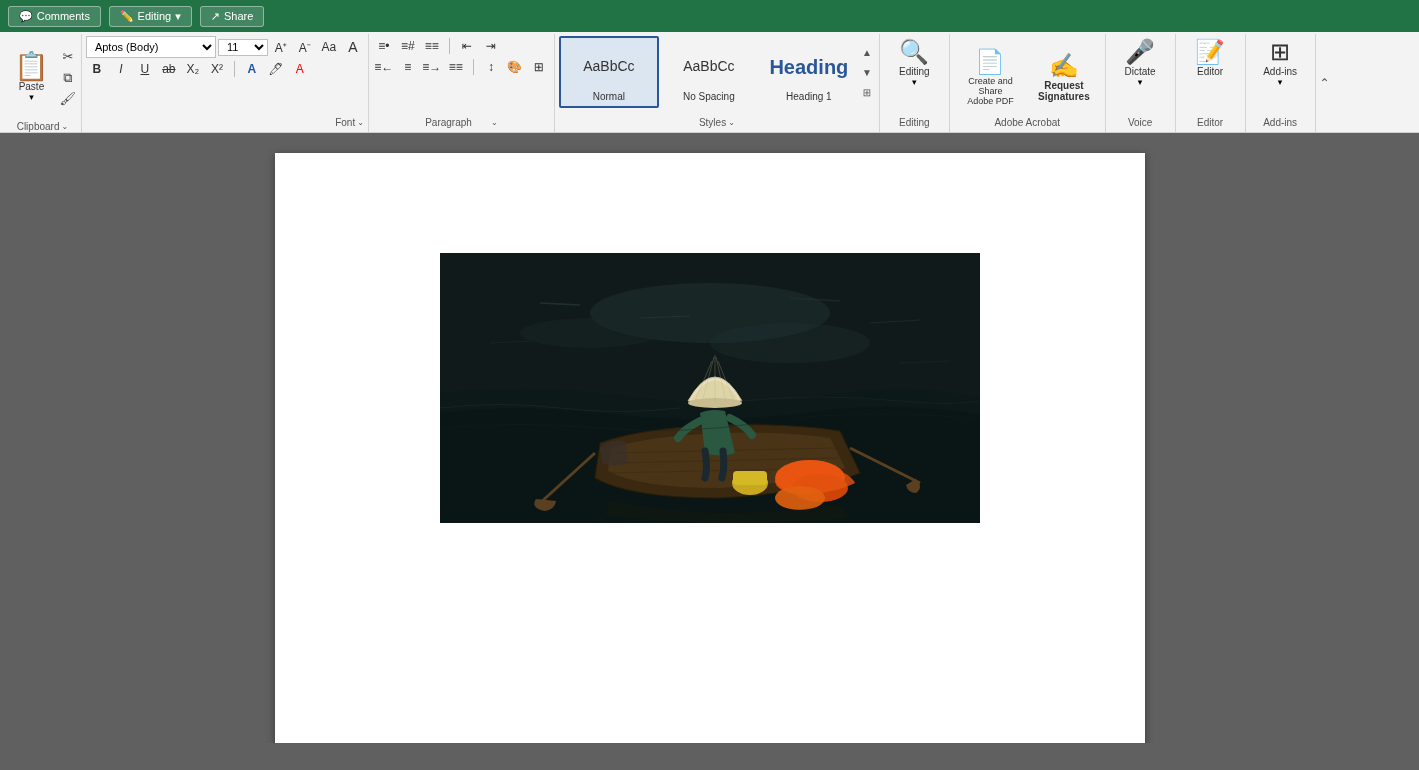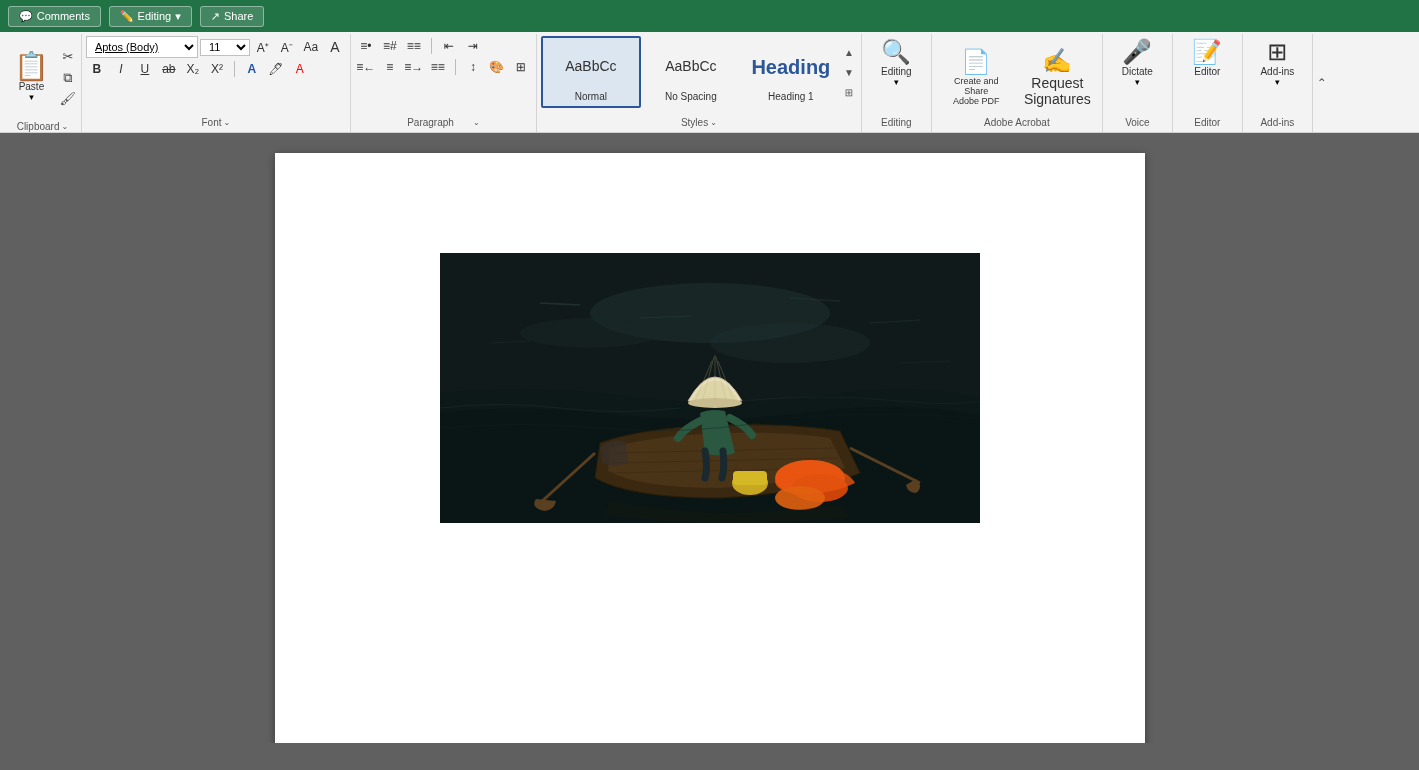--- a/index.html
+++ b/index.html
@@ -124,22 +124,21 @@
       align-items: center;
       gap: 2px;
     }
     .font-select {
       height: 22px;
       font-size: 11px;
       border: 1px solid #c0c0c0;
       background: white;
       padding: 0 4px;
       cursor: pointer;
-      width: 112px;
-      text-decoration: underline;
+      width: 130px;
     }
     .font-size-select {
       height: 17px;
       font-size: 11px;
       border: 1px solid #c0c0c0;
       background: white;
       padding: 0 4px;
       cursor: pointer;
       width: 50px;
     }
@@ -367,21 +366,21 @@
         <div class="font-btn italic">I</div>
         <div class="font-btn underline">U</div>
         <div class="font-btn" style="text-decoration:line-through;">ab</div>
         <div class="font-btn">X₂</div>
         <div class="font-btn">X²</div>
         <div class="sep"></div>
         <div class="font-btn" style="color:#2255aa;font-weight:bold;">A</div>
         <div class="font-btn">🖊</div>
         <div class="font-btn" style="color:red;">A</div>
       </div>
-      <div style="font-size:10px;color:#555;text-align:center;margin-top:auto;padding-top:2px;display:flex;align-items:center;justify-content:center;gap:2px;">
+      <div style="font-size:10px;color:#555;text-align:center;margin-top:auto;padding-top:2px;display:flex;align-items:center;justify-content:flex-end;gap:2px;">
         <span>Font</span>
         <span class="group-expand-icon">⌄</span>
       </div>
     </div>
 
     <div class="para-group">
       <div class="font-row">
         <div class="font-btn">≡•</div>
         <div class="font-btn">≡#</div>
         <div class="font-btn">≡≡</div>
@@ -447,21 +446,21 @@
 
     <div style="display:flex;flex-direction:column;border-right:1px solid #d4d4d4;padding:4px 6px 4px 6px;">
       <div style="display:flex;gap:4px;flex:1;">
         <div class="right-group-btn">
           <span class="right-group-icon" style="color:#cc0000;">📄</span>
           <span class="right-group-label" style="white-space:pre-line;font-size:9px;">Create and Share
 Adobe PDF</span>
         </div>
         <div class="right-group-btn">
           <span class="right-group-icon">✍</span>
-          <span class="right-group-label" style="white-space:pre-line;font-size:14px;">Request
+          <span class="right-group-label" style="white-space:pre-line;font-size:10px;font-weight:bold;">Request
 Signatures</span>
         </div>
       </div>
       <div class="right-group-bottom">Adobe Acrobat</div>
     </div>
 
     <div class="right-group">
       <div class="right-group-btn">
         <span class="right-group-icon">🎤</span>
         <span class="right-group-label">Dictate</span>

